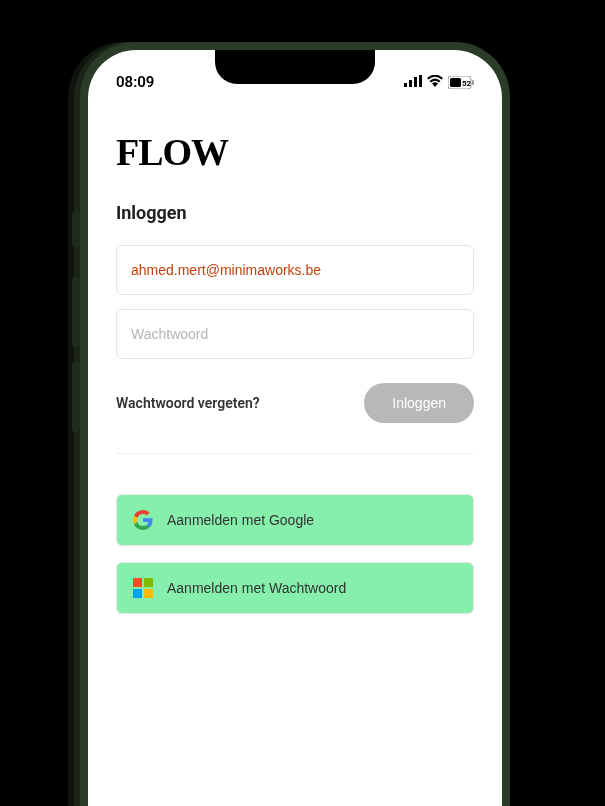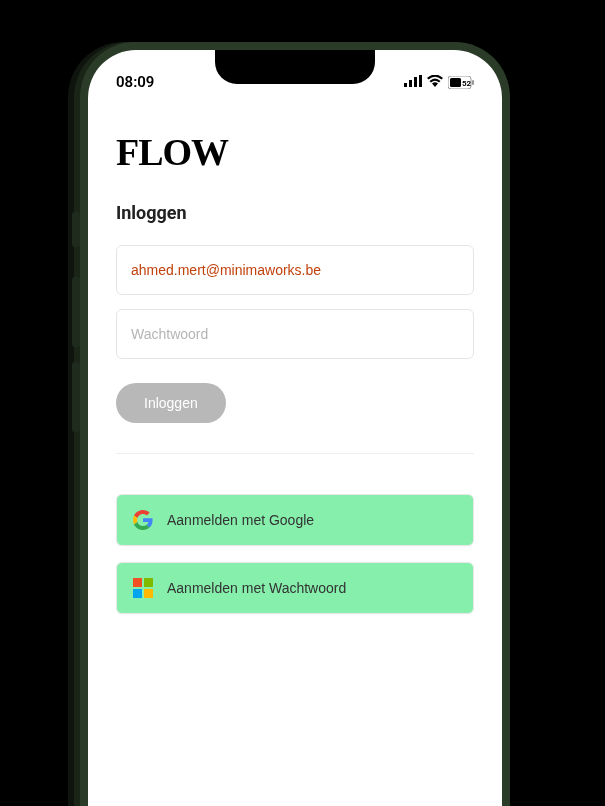--- a/index.html
+++ b/index.html
@@ -183,20 +183,21 @@
 
     <div class="content">
       <div class="logo">FLOW</div>
       <div class="heading">Inloggen</div>
 
       <input type="text" class="input-field" value="ahmed.mert@minimaworks.be" style="">
 
       <input type="password" class="input-field" placeholder="Wachtwoord" style="">
 
       <div class="forgot-row">
+        <a href="#" class="forgot-link">Wachtwoord vergeten?</a>
         <button class="login-btn">Inloggen</button>
       </div>
 
       <hr class="divider">
 
       <button class="sso-btn">
         <span class="icon">
           <svg width="20" height="20" viewBox="0 0 48 48">
             <path fill="#EA4335" d="M24 9.5c3.54 0 6.71 1.22 9.21 3.6l6.85-6.85C35.9 2.38 30.47 0 24 0 14.62 0 6.51 5.38 2.56 13.22l7.98 6.19C12.43 13.72 17.74 9.5 24 9.5z"></path>
             <path fill="#4285F4" d="M46.98 24.55c0-1.57-.15-3.09-.38-4.55H24v9.02h12.94c-.58 2.96-2.26 5.48-4.78 7.18l7.73 6c4.51-4.18 7.09-10.36 7.09-17.65z"></path>

